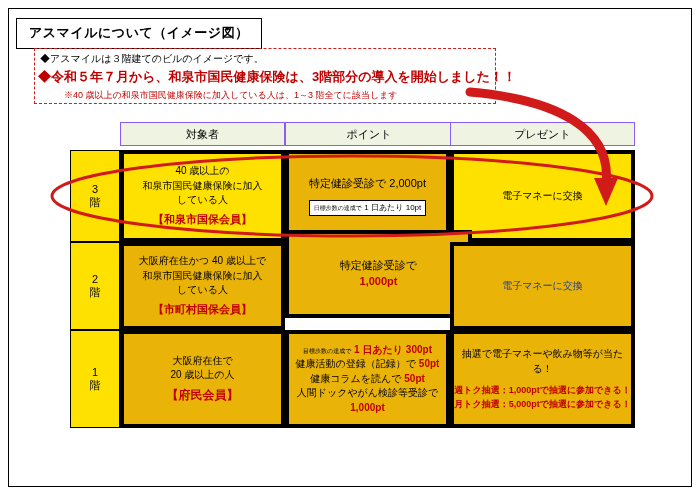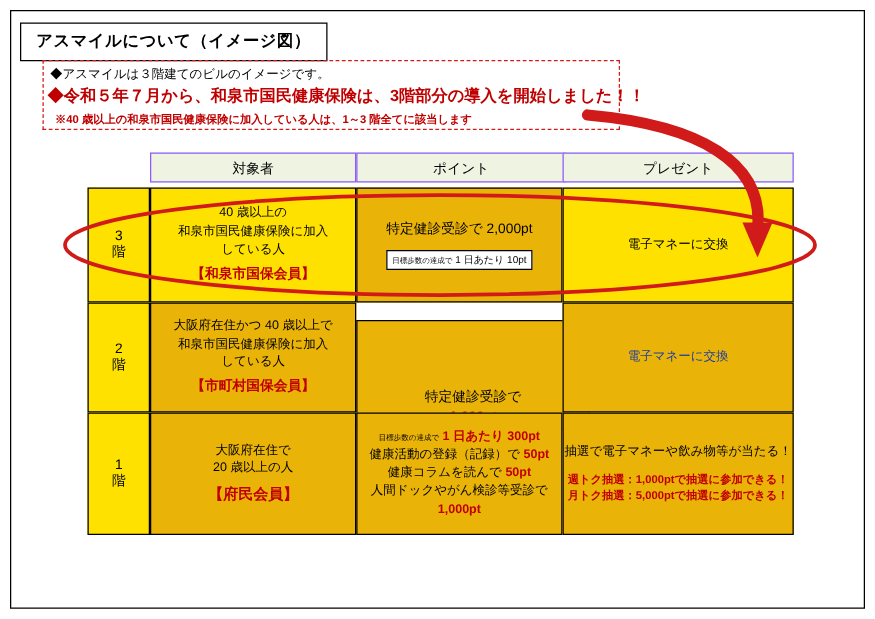--- a/index.html
+++ b/index.html
@@ -62,24 +62,24 @@
     position: absolute;
     left: 38px;
     top: 68px;
     font-size: 13px;
     font-weight: bold;
     color: #c00000;
     white-space: nowrap;
   }
   .notice-line3 {
     position: absolute;
-    left: 44px;
+    left: 64px;
     top: 89px;
     font-size: 9px;
-    font-weight: bold;
+    font-weight: normal;
     color: #c00000;
     white-space: nowrap;
     text-align: center;
   }
 
   
   .hdr {
     position: absolute;
     top: 122px;
     height: 24px;
@@ -112,39 +112,39 @@
     line-height: 1.15;
     text-align: center;
   }
   #floor3 { top: 150px;  height: 92px; }
   #floor2 { top: 242px;  height: 88px; }
   #floor1 { top: 330px;  height: 98px; }
 
   .cell {
     position: absolute;
     box-sizing: border-box;
-    border: 1px solid #000000;
+    border: 4px solid #000000;
     display: flex;
     flex-direction: column;
     align-items: center;
     justify-content: center;
     text-align: center;
     line-height: 1.45;
     color: #000000;
   }
   .yellow { background: #ffe100; }
   .cream  { background: #eab308; }
 
   
   #c3-target { left: 120px; top: 150px; width: 165px; height: 92px; font-size: 10px; }
   #c3-point  { left: 285px; top: 150px; width: 165px; height: 92px; }
   #c3-gift   { left: 450px; top: 150px; width: 185px; height: 92px; font-size: 10px; }
   
   #c2-target { left: 120px; top: 242px; width: 165px; height: 88px; font-size: 10px; }
-  #c2-point  { left: 285px; top: 256px; width: 187px; height: 88px; font-size: 11px; justify-content: flex-end; }
+  #c2-point  { left: 285px; top: 230px; width: 187px; height: 88px; font-size: 11px; }
   #c2-gift   { left: 450px; top: 242px; width: 185px; height: 88px; font-size: 10px; }
   
   #c1-target { left: 120px; top: 330px; width: 165px; height: 98px; font-size: 10px; }
   #c1-point  { left: 285px; top: 330px; width: 165px; height: 98px; font-size: 10px; }
   #c1-gift   { left: 450px; top: 330px; width: 185px; height: 98px; font-size: 10px; }
 
   .big-red {
     color: #c00000;
     font-weight: bold;
     font-size: 11px;

